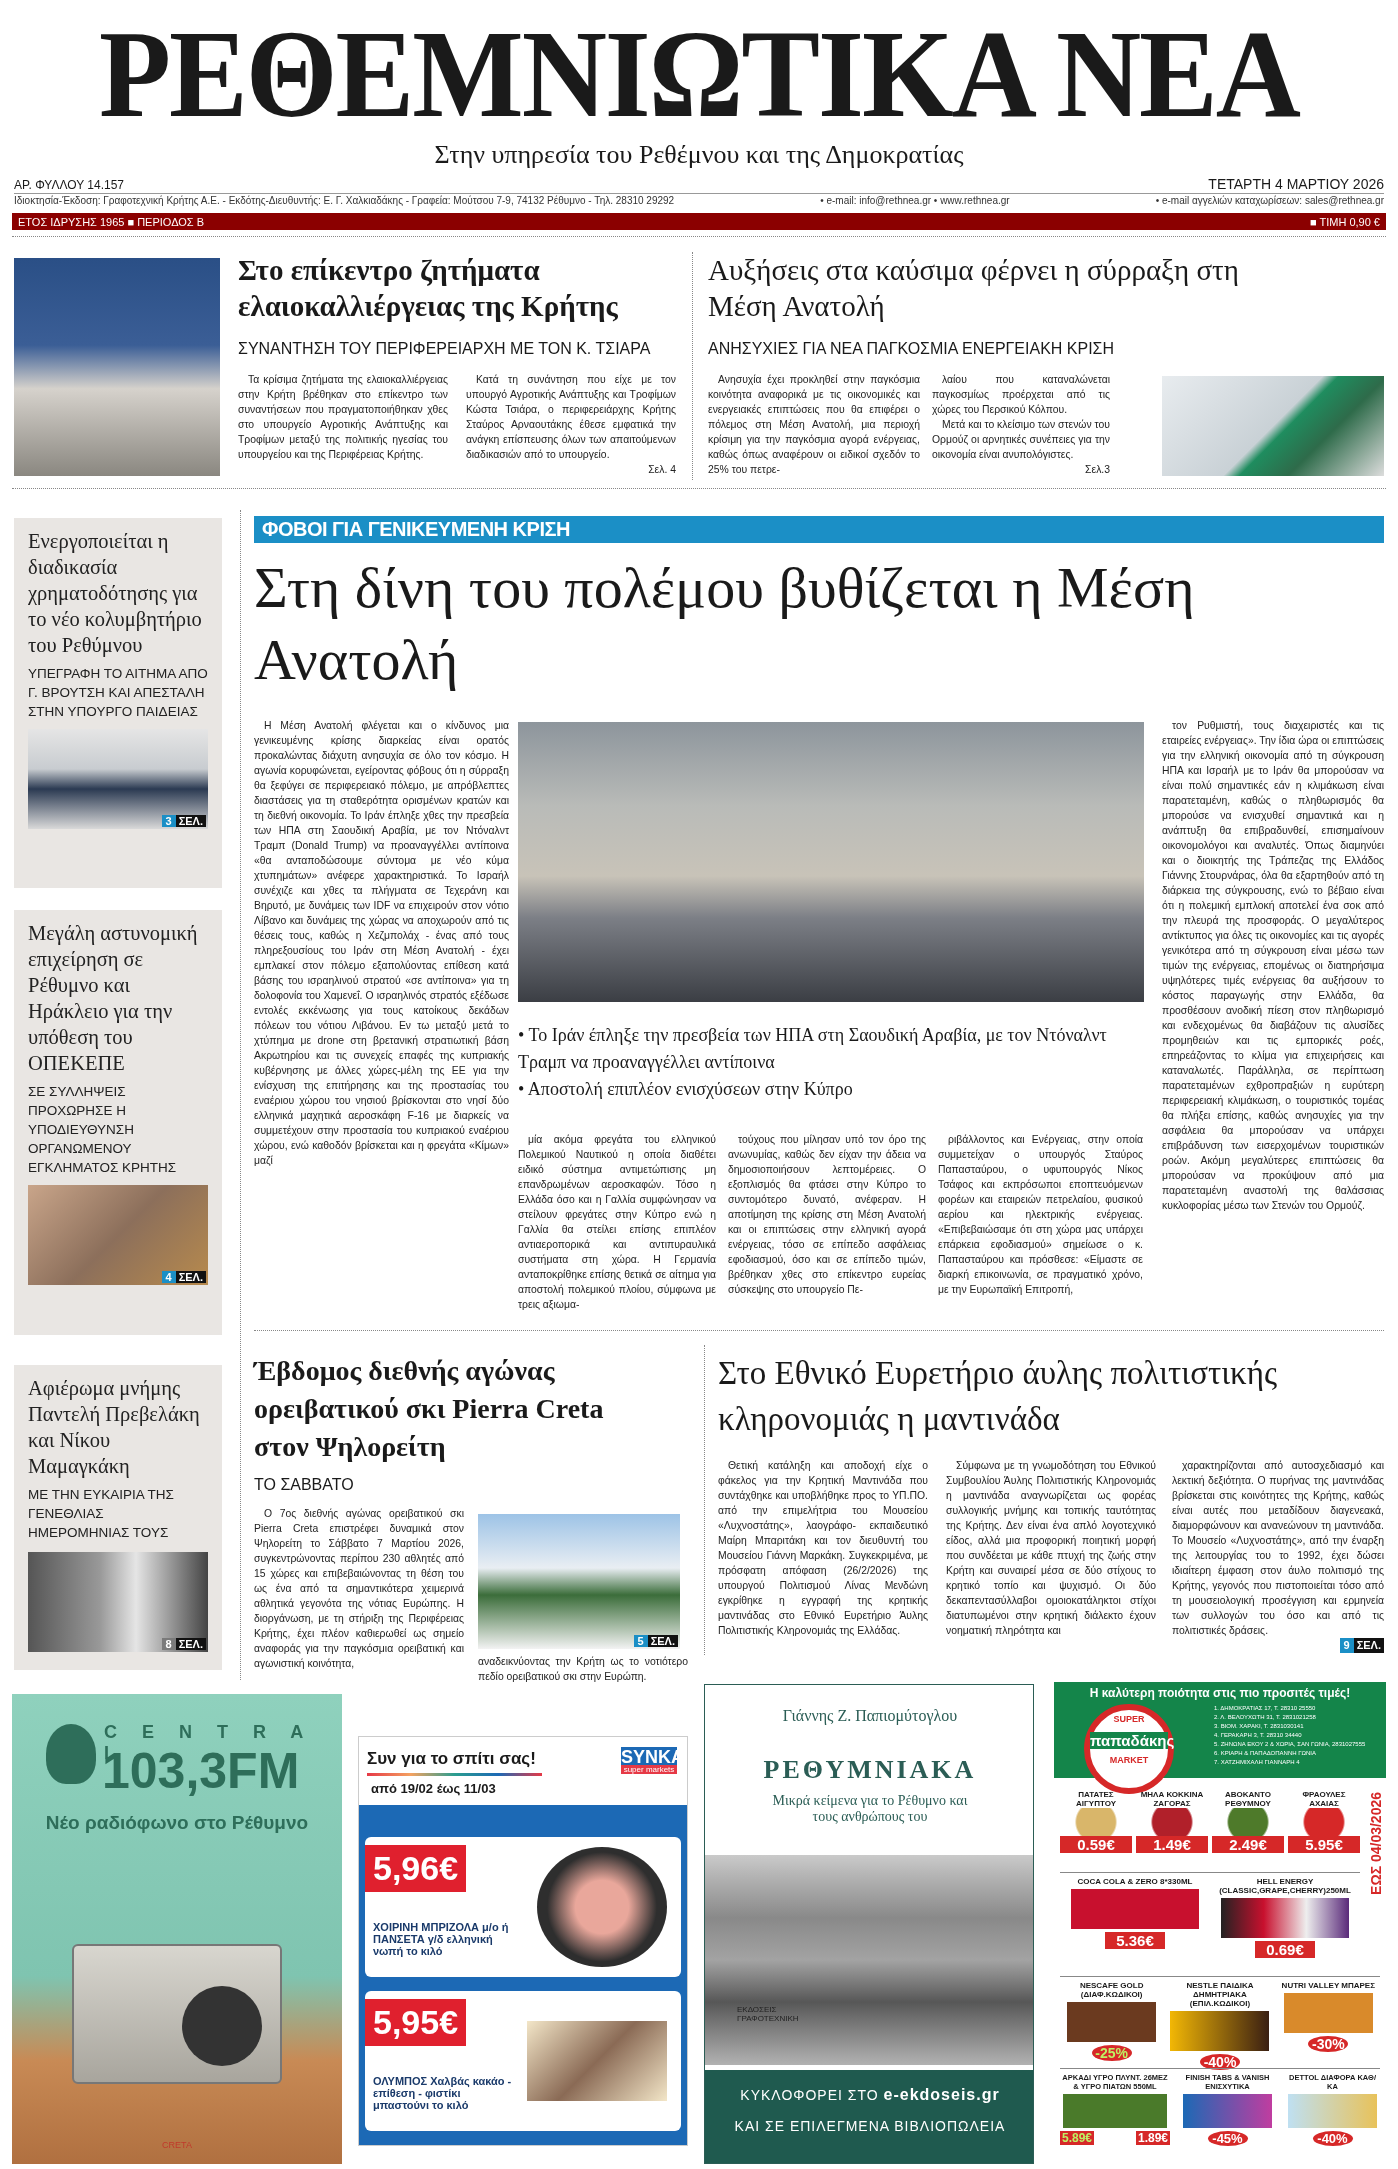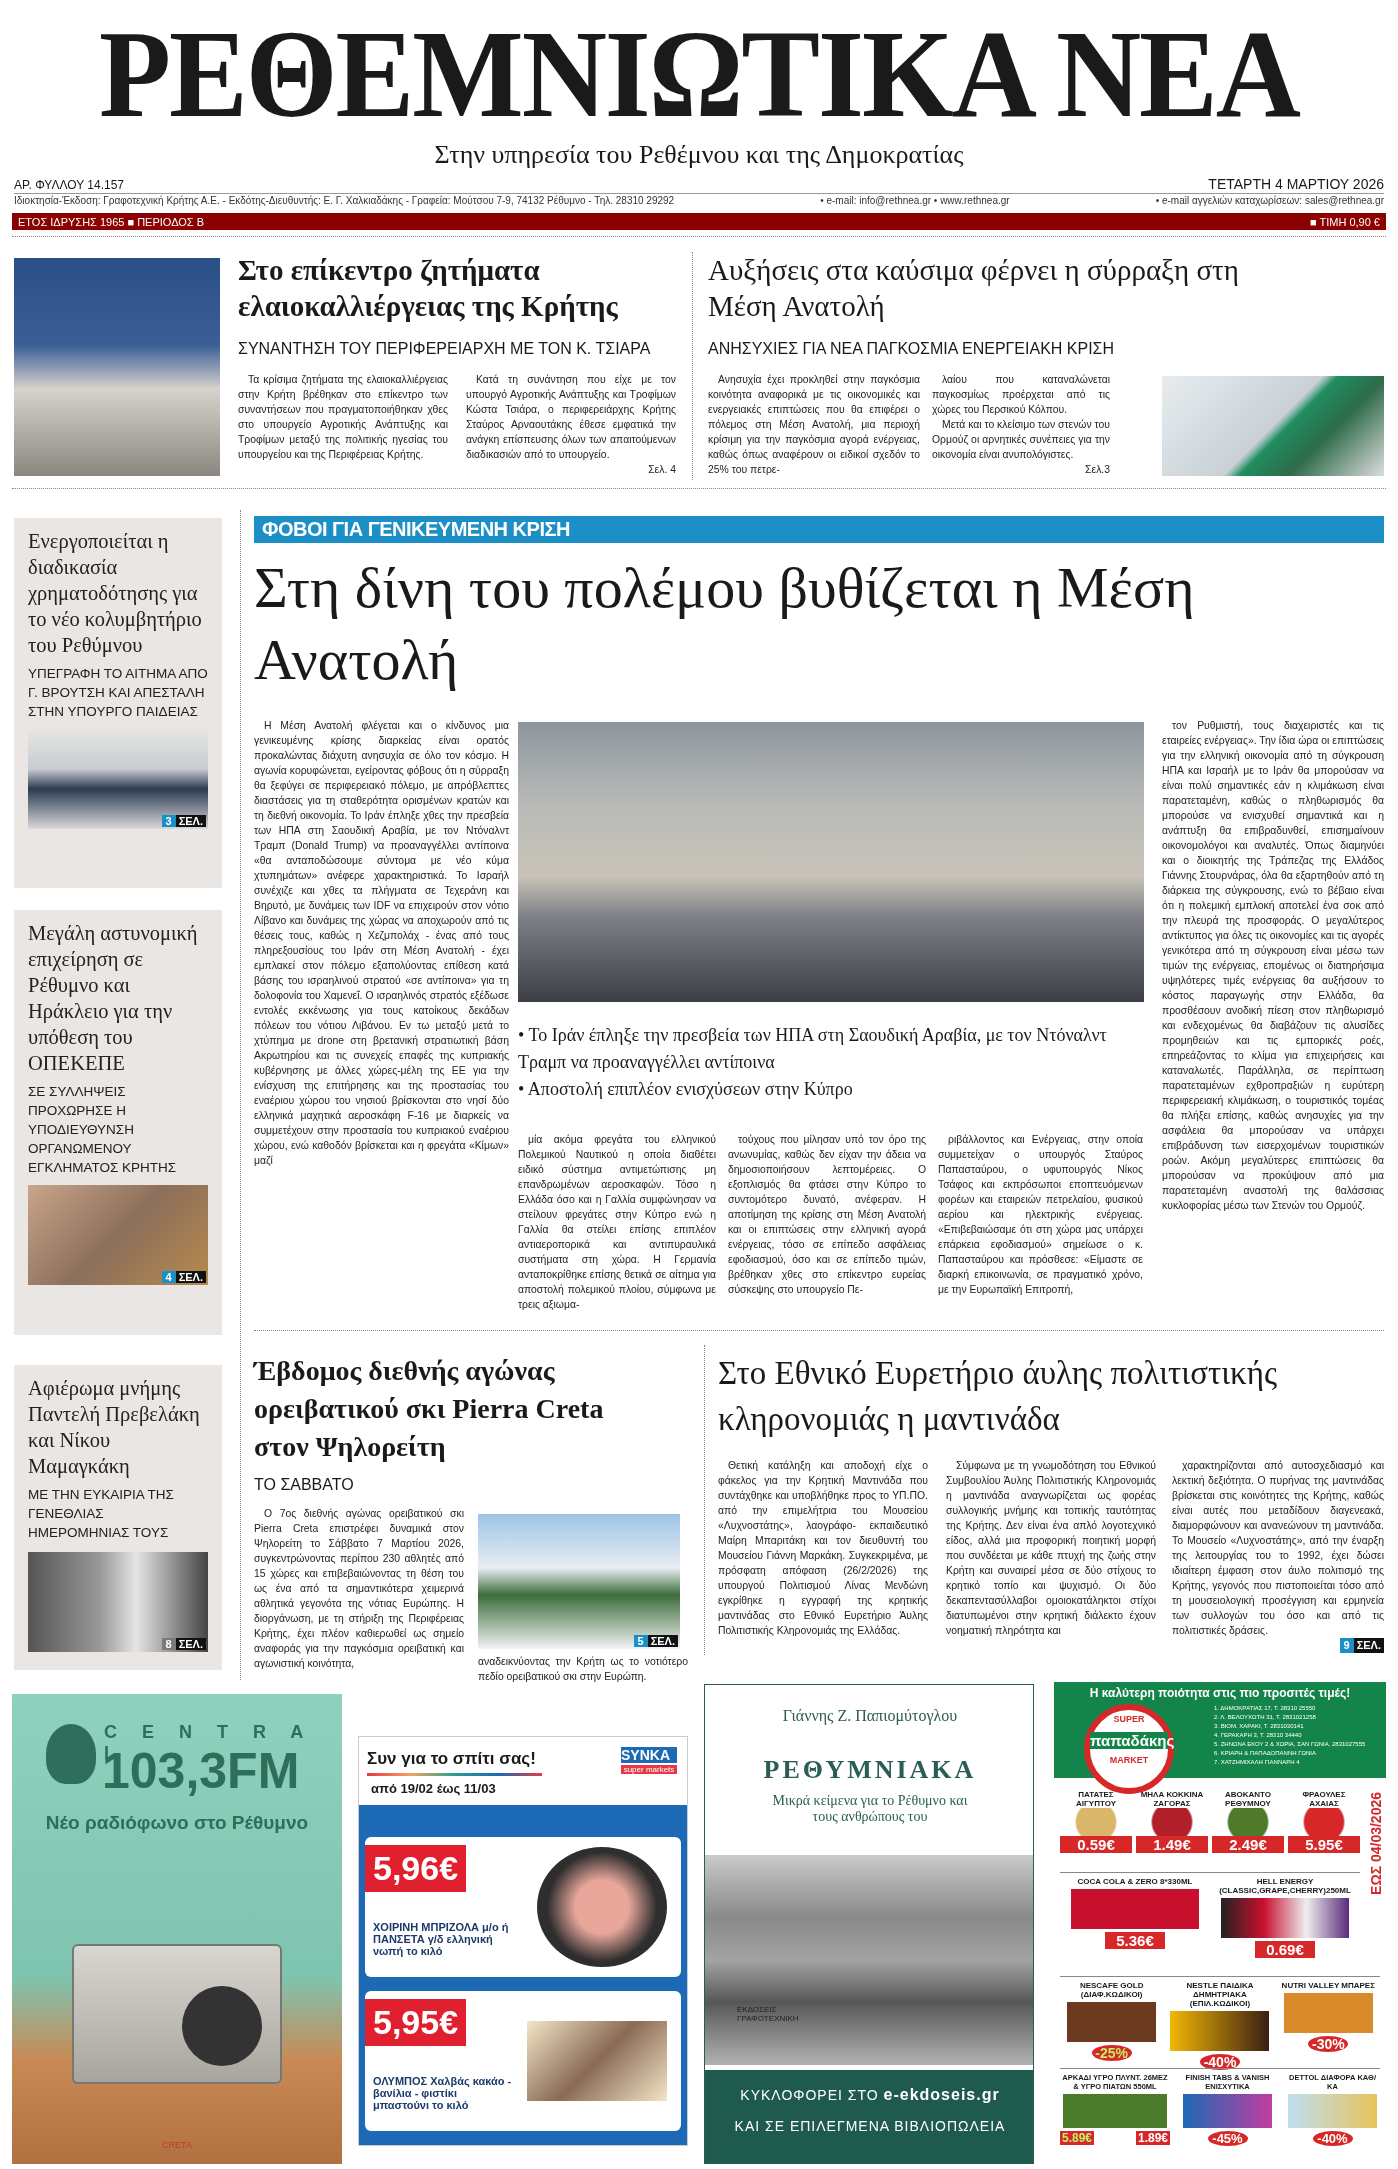--- a/index.html
+++ b/index.html
@@ -171,31 +171,31 @@
     <div style="position:absolute;right:18px;top:40px;width:80px;height:80px;border-radius:50%;background:#333;"></div>
   </div>
   <div style="position:absolute;left:0;top:446px;width:330px;text-align:center;color:#c0392b;font-size:9px;">CRETA</div>
 </div>
 
 <div class="abs ad" style="left:358px;top:1736px;width:330px;height:410px;background:#1c69b5;border:1px solid #ccc;">
   <div style="background:#fff;height:68px;position:relative;">
     <div style="position:absolute;left:8px;top:12px;font-size:17px;font-weight:bold;">Συν για το σπίτι σας!</div>
     <div style="position:absolute;left:8px;top:36px;width:175px;height:3px;background:linear-gradient(90deg,#e63946,#f4a261,#2a9d8f,#1c69b5,#e63946);"></div>
     <div style="position:absolute;left:12px;top:44px;font-size:13px;font-weight:bold;">από 19/02 έως 11/03</div>
-    <div style="position:absolute;right:10px;top:10px;width:56px;background:#1c69b5;color:#fff;text-align:left;font-weight:bold;font-size:14px;">SYNKA</div>
+    <div style="position:absolute;right:10px;top:10px;width:56px;background:#1c69b5;color:#fff;text-align:right;font-weight:bold;font-size:18px;">SYNKA</div>
     <div style="position:absolute;right:10px;top:28px;width:56px;background:#e63946;color:#fff;text-align:center;font-size:8px;">super markets</div>
   </div>
   <div style="position:absolute;left:6px;top:100px;width:316px;height:140px;background:#fff;border-radius:6px;">
     <div style="position:absolute;left:0;top:8px;background:#e0202e;color:#fff;font-size:34px;font-weight:bold;padding:4px 8px;">5,96€</div>
     <div style="position:absolute;left:8px;top:84px;width:140px;font-size:11px;font-weight:bold;color:#1a3a6a;">ΧΟΙΡΙΝΗ ΜΠΡΙΖΟΛΑ μ/ο ή ΠΑΝΣΕΤΑ γ/δ ελληνική νωπή το κιλό</div>
     <div style="position:absolute;right:14px;top:10px;width:130px;height:120px;border-radius:50%;background:radial-gradient(circle,#e9a79b 30%,#2e2e2e 62%);"></div>
   </div>
   <div style="position:absolute;left:6px;top:254px;width:316px;height:140px;background:#fff;border-radius:6px;">
     <div style="position:absolute;left:0;top:8px;background:#e0202e;color:#fff;font-size:34px;font-weight:bold;padding:4px 8px;">5,95€</div>
-    <div style="position:absolute;left:8px;top:84px;width:140px;font-size:11px;font-weight:bold;color:#1a3a6a;">ΟΛΥΜΠΟΣ Χαλβάς κακάο - βανίλια - φιστίκι μπαστούνι το κιλό</div>
+    <div style="position:absolute;left:8px;top:84px;width:140px;font-size:11px;font-weight:bold;color:#1a3a6a;">ΟΛΥΜΠΟΣ Χαλβάς κακάο - επίθεση - φιστίκι μπαστούνι το κιλό</div>
     <div style="position:absolute;right:14px;top:30px;width:140px;height:80px;background:linear-gradient(135deg,#f3e6c8,#8a6a55 50%,#f3e6c8);"></div>
   </div>
 </div>
 
 <div class="abs ad" style="left:704px;top:1684px;width:330px;height:480px;background:#fff;border:1px solid #2b5d55;">
   <div style="position:absolute;left:0;top:22px;width:330px;text-align:center;font-family:'Liberation Serif',serif;font-size:16px;color:#2b5d55;">Γιάννης Ζ. Παπιομύτογλου</div>
   <div style="position:absolute;left:0;top:70px;width:330px;text-align:center;font-family:'Liberation Serif',serif;font-size:26px;letter-spacing:3px;color:#2b5d55;font-weight:bold;">ΡΕΘΥΜΝΙΑΚΑ</div>
   <div style="position:absolute;left:60px;top:108px;width:210px;text-align:center;font-family:'Liberation Serif',serif;font-size:14px;color:#2b5d55;">Μικρά κείμενα για το Ρέθυμνο και τους ανθρώπους του</div>
   <div style="position:absolute;left:0;top:170px;width:330px;height:210px;background:linear-gradient(180deg,#cfc9bf 0%,#8f887c 30%,#a9a398 50%,#5c564d 70%,#b8b2a6 100%);filter:grayscale(1);">
     <div style="position:absolute;left:32px;top:150px;font-size:8px;color:#222;width:90px;">ΕΚΔΟΣΕΙΣ ΓΡΑΦΟΤΕΧΝΙΚΗ</div>

